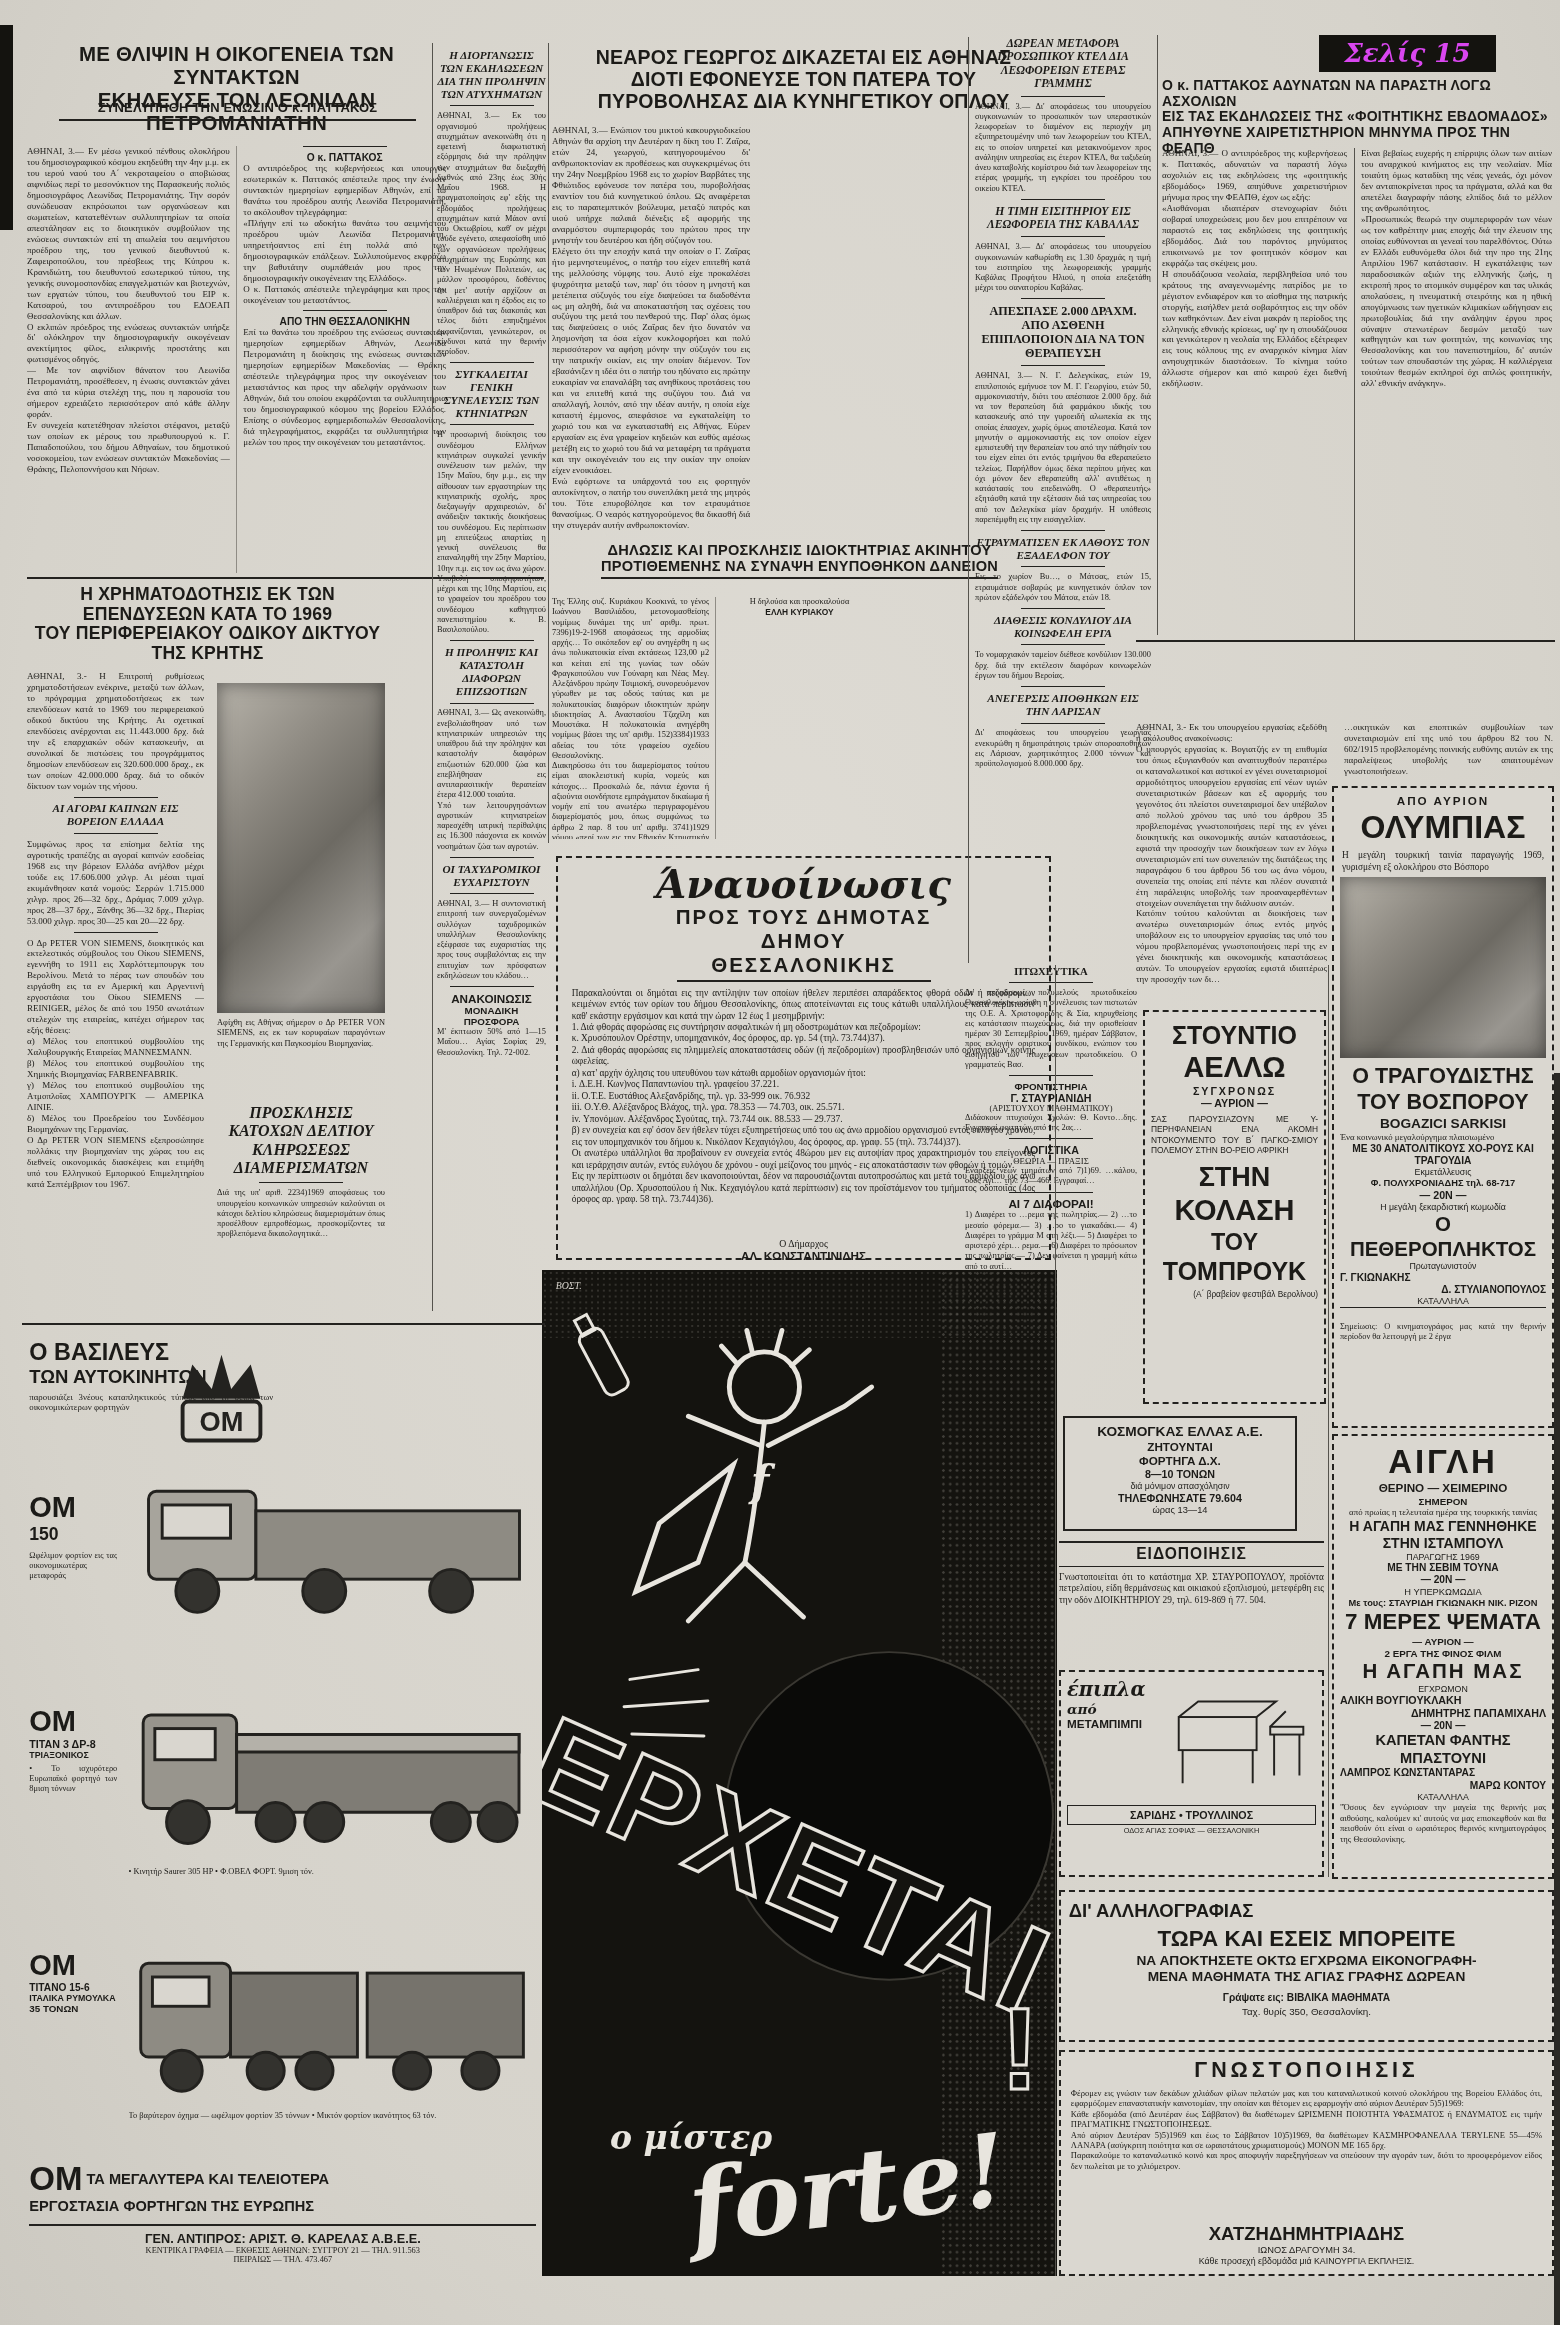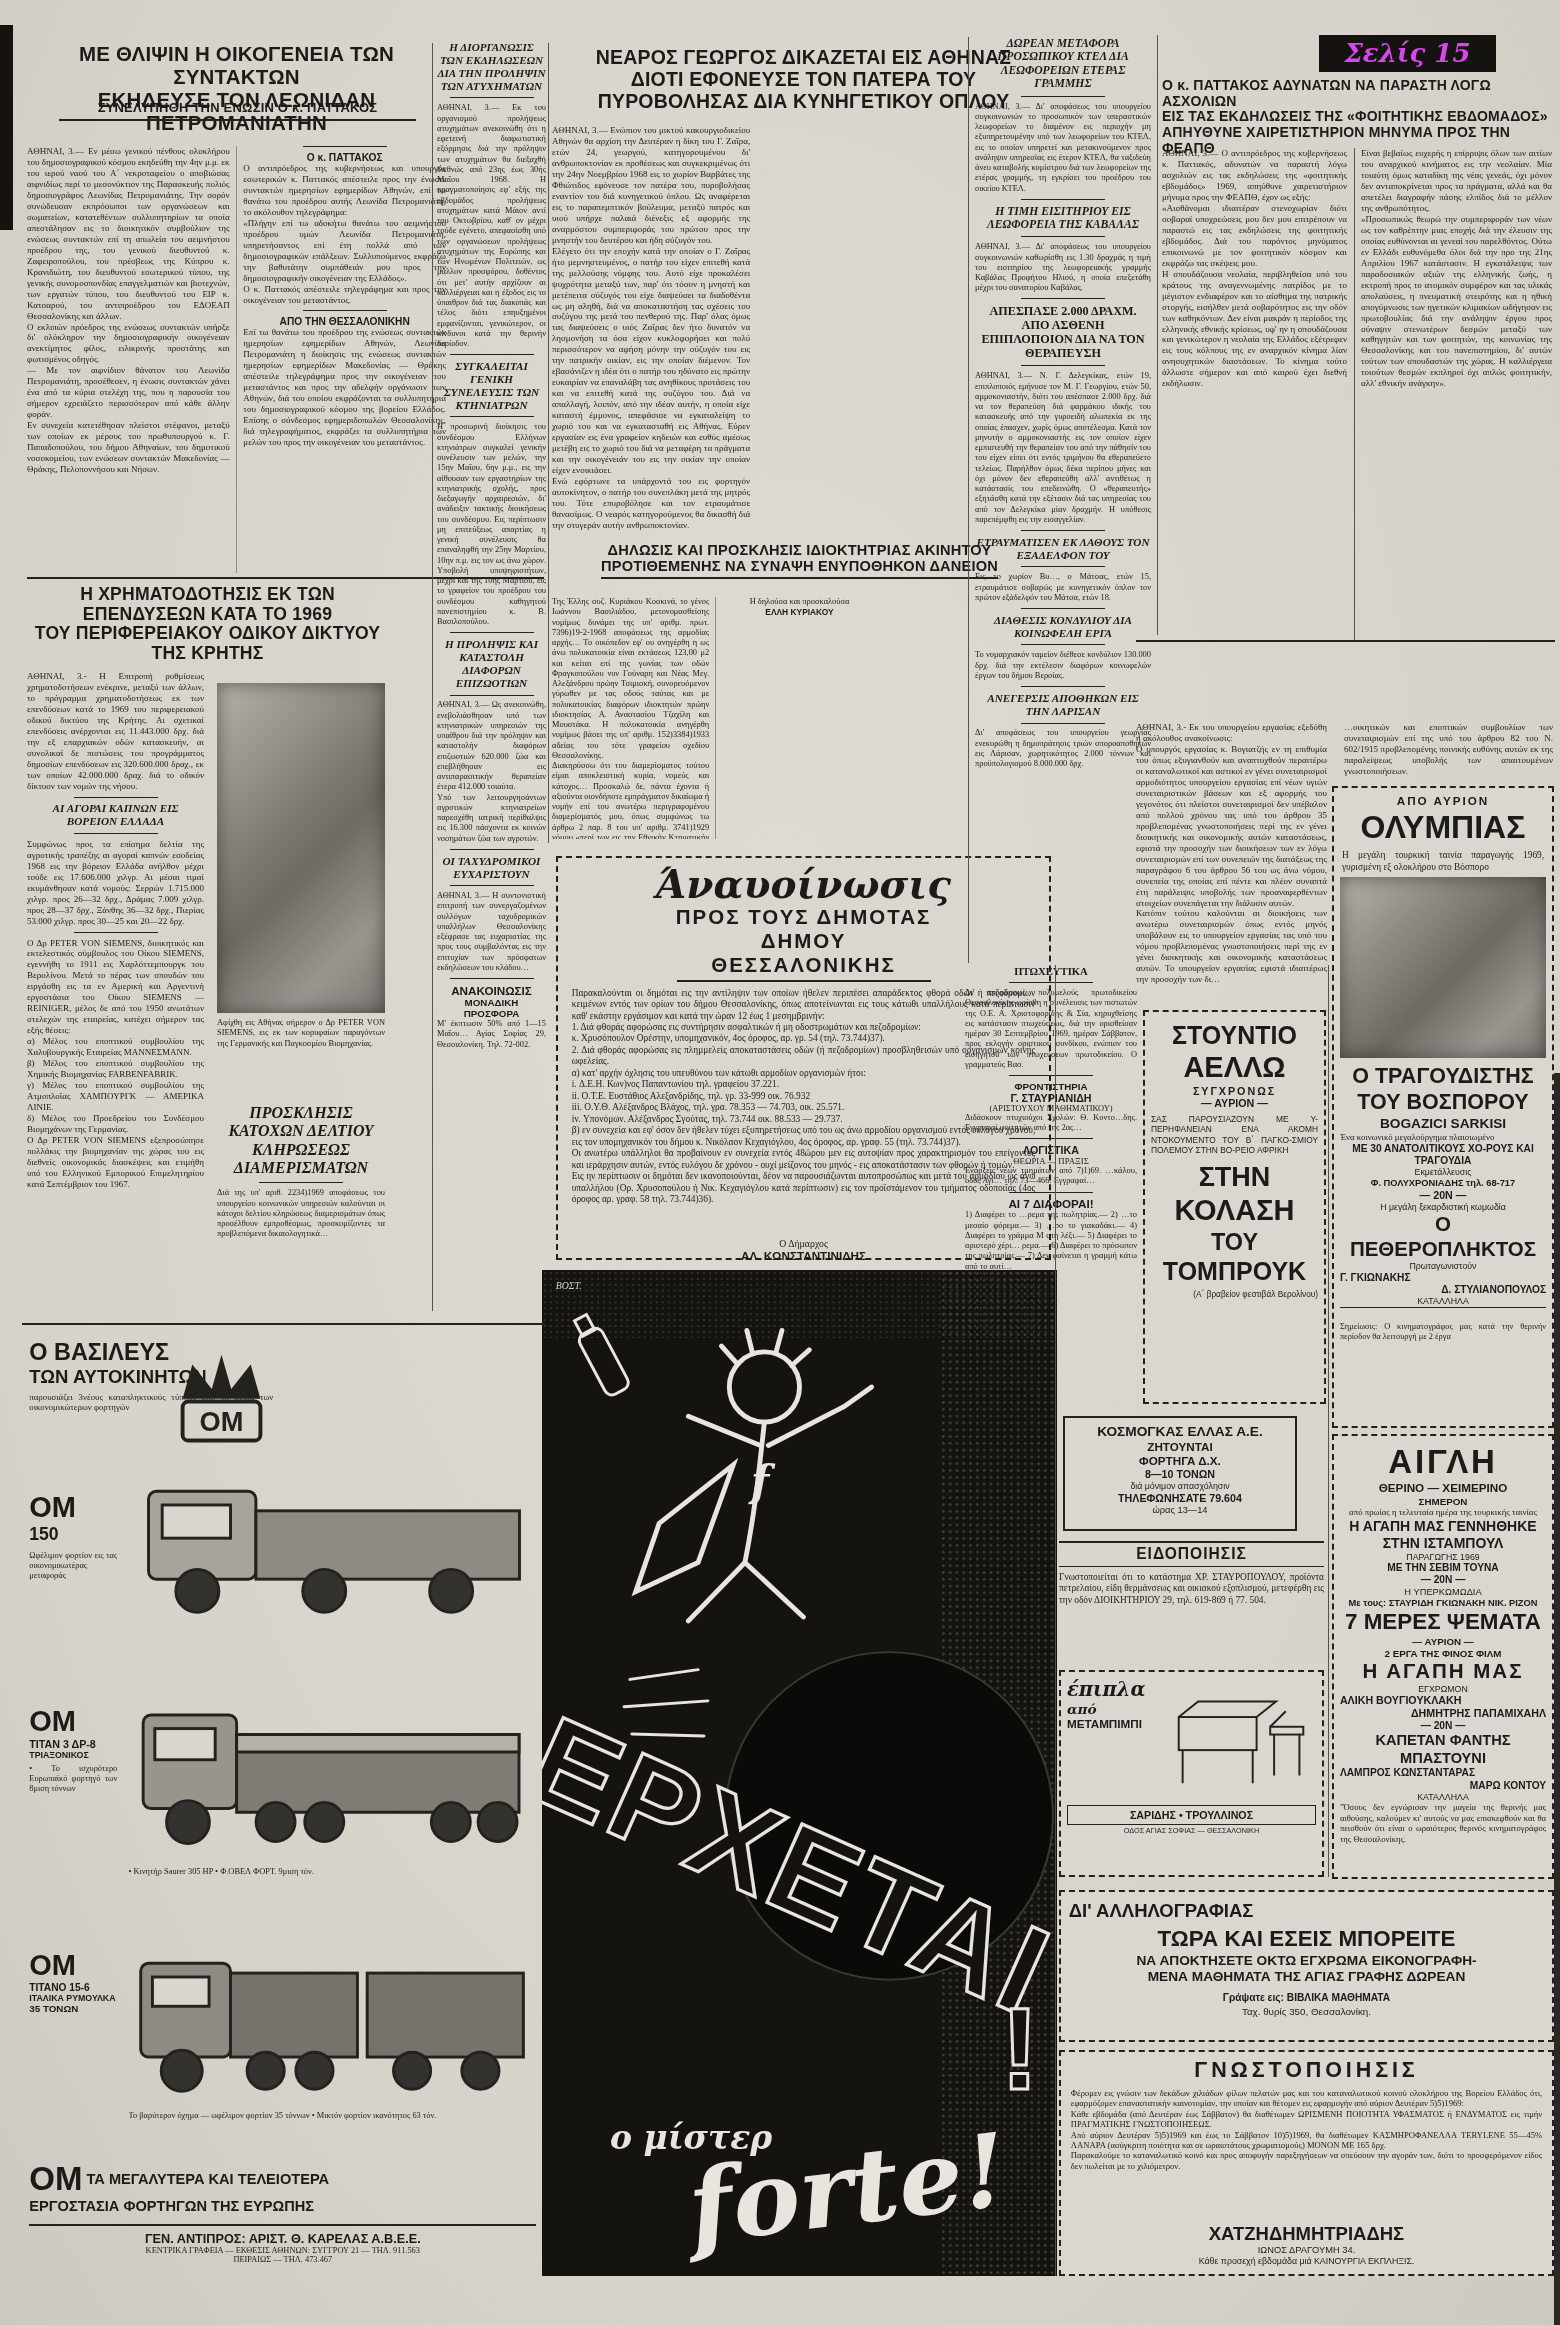--- a/index.html
+++ b/index.html
@@ -50,21 +50,21 @@
       <div class="c sans" style="font-size:10.2px;font-weight:bold;">Ο κ. ΠΑΤΤΑΚΟΣ</div>
       <div class="b">Ο αντιπρόεδρος της κυβερνήσεως και υπουργός εσωτερικών κ. Παττακός απέστειλε προς την ένωσιν συντακτών ημερησίων εφημερίδων Αθηνών, επί τω θανάτω του προέδρου αυτής Λεωνίδα Πετρομανιάτη, το ακόλουθον τηλεγράφημα:
 «Πλήγην επί τω αδοκήτω θανάτω του αειμνήστου προέδρου υμών Λεωνίδα Πετρομανιάτη, υπηρετήσαντος επί έτη πολλά από των δημοσιογραφικών επάλξεων. Συλλυπούμενος εκφράζω την βαθυτάτην συμπάθειάν μου προς την δημοσιογραφικήν οικογένειαν της Ελλάδος».
 Ο κ. Παττακός απέστειλε τηλεγράφημα και προς την οικογένειαν του μεταστάντος.</div>
       <div class="sep"></div>
       <div class="c sans" style="font-size:10.2px;font-weight:bold;">ΑΠΟ ΤΗΝ ΘΕΣΣΑΛΟΝΙΚΗΝ</div>
       <div class="b">Επί τω θανάτω του προέδρου της ενώσεως συντακτών ημερησίων εφημερίδων Αθηνών, Λεωνίδα Πετρομανιάτη η διοίκησις της ενώσεως συντακτών ημερησίων εφημερίδων Μακεδονίας — Θράκης απέστειλε τηλεγράφημα προς την οικογένειαν του μεταστάντος και προς την αδελφήν οργάνωσιν των Αθηνών, διά του οποίου εκφράζονται τα συλλυπητήρια του δημοσιογραφικού κόσμου της βορείου Ελλάδος. Επίσης ο σύνδεσμος εφημεριδοπωλών Θεσσαλονίκης, διά τηλεγραφήματος, εκφράζει τα συλλυπητήρια των μελών του προς την οικογένειαν του μεταστάντος.</div>
     </div>
   </div>
 
-  <div class="ab" style="left:437px;top:41px;width:109px;height:1317px;overflow:hidden;">
+  <div class="ab" style="left:437px;top:49px;width:109px;height:1317px;overflow:hidden;">
     <div class="mh" style="font-size:11.2px;">Η ΔΙΟΡΓΑΝΩΣΙΣ ΤΩΝ ΕΚΔΗΛΩΣΕΩΝ ΔΙΑ ΤΗΝ ΠΡΟΛΗΨΙΝ ΤΩΝ ΑΤΥΧΗΜΑΤΩΝ</div>
     <div class="sep"></div>
     <div class="bs">ΑΘΗΝΑΙ, 3.— Εκ του οργανισμού προλήψεως ατυχημάτων ανεκοινώθη ότι η εφετεινή διαφωτιστική εξόρμησις διά την πρόληψιν των ατυχημάτων θα διεξαχθή διεθνώς από 23ης έως 30ής Μαΐου 1968. Η πραγματοποίησις εφ' εξής της εβδομάδος προλήψεως ατυχημάτων κατά Μάιον αντί του Οκτωβρίου, καθ' ον μέχρι τούδε εγένετο, απεφασίσθη υπό των οργανώσεων προλήψεως ατυχημάτων της Ευρώπης και των Ηνωμένων Πολιτειών, ως μάλλον προσφόρου, δοθέντος ότι μετ' αυτήν αρχίζουν αι καλλιέργειαι και η έξοδος εις το ύπαιθρον διά τας διακοπάς και τέλος διότι επηυξημένοι εμφανίζονται, γενικώτερον, οι κίνδυνοι κατά την θερινήν περίοδον.</div>
     <div class="sep"></div>
     <div class="mh" style="font-size:11.2px;">ΣΥΓΚΑΛΕΙΤΑΙ ΓΕΝΙΚΗ ΣΥΝΕΛΕΥΣΙΣ ΤΩΝ ΚΤΗΝΙΑΤΡΩΝ</div>
     <div class="sep"></div>
     <div class="bs">Η προσωρινή διοίκησις του συνδέσμου Ελλήνων κτηνιάτρων συγκαλεί γενικήν συνέλευσιν των μελών, την 15ην Μαΐου, 6ην μ.μ., εις την αίθουσαν των εργαστηρίων της κτηνιατρικής σχολής, προς διεξαγωγήν αρχαιρεσιών, δι' ανάδειξιν τακτικής διοικήσεως του συνδέσμου. Εις περίπτωσιν μη επιτεύξεως απαρτίας η γενική συνέλευσις θα επαναληφθή την 25ην Μαρτίου, 10ην π.μ. εις τον ως άνω χώρον. Υποβολή υποψηφιοτήτων, μέχρι και της 10ης Μαρτίου, εις το γραφείον του προέδρου του συνδέσμου καθηγητού πανεπιστημίου κ. Β. Βασιλοπούλου.</div>
     <div class="sep"></div>
     <div class="mh" style="font-size:11.2px;">Η ΠΡΟΛΗΨΙΣ ΚΑΙ ΚΑΤΑΣΤΟΛΗ ΔΙΑΦΟΡΩΝ ΕΠΙΖΩΟΤΙΩΝ</div>
     <div class="sep"></div>

